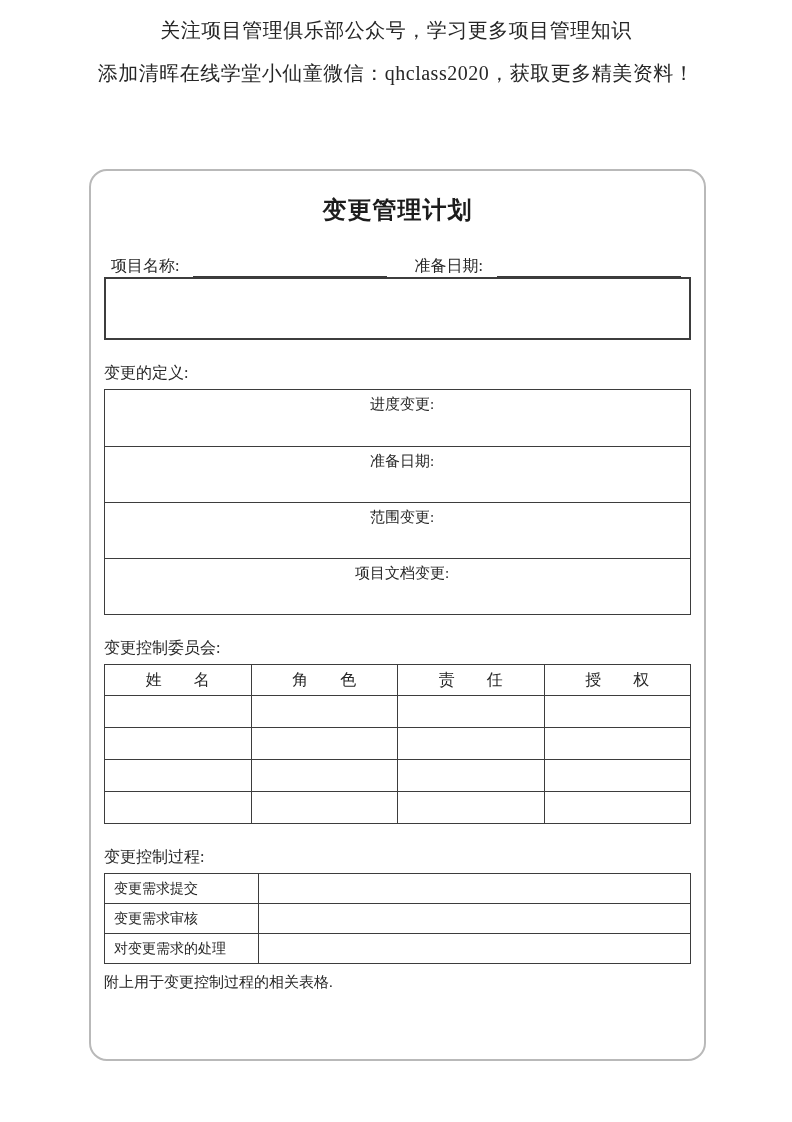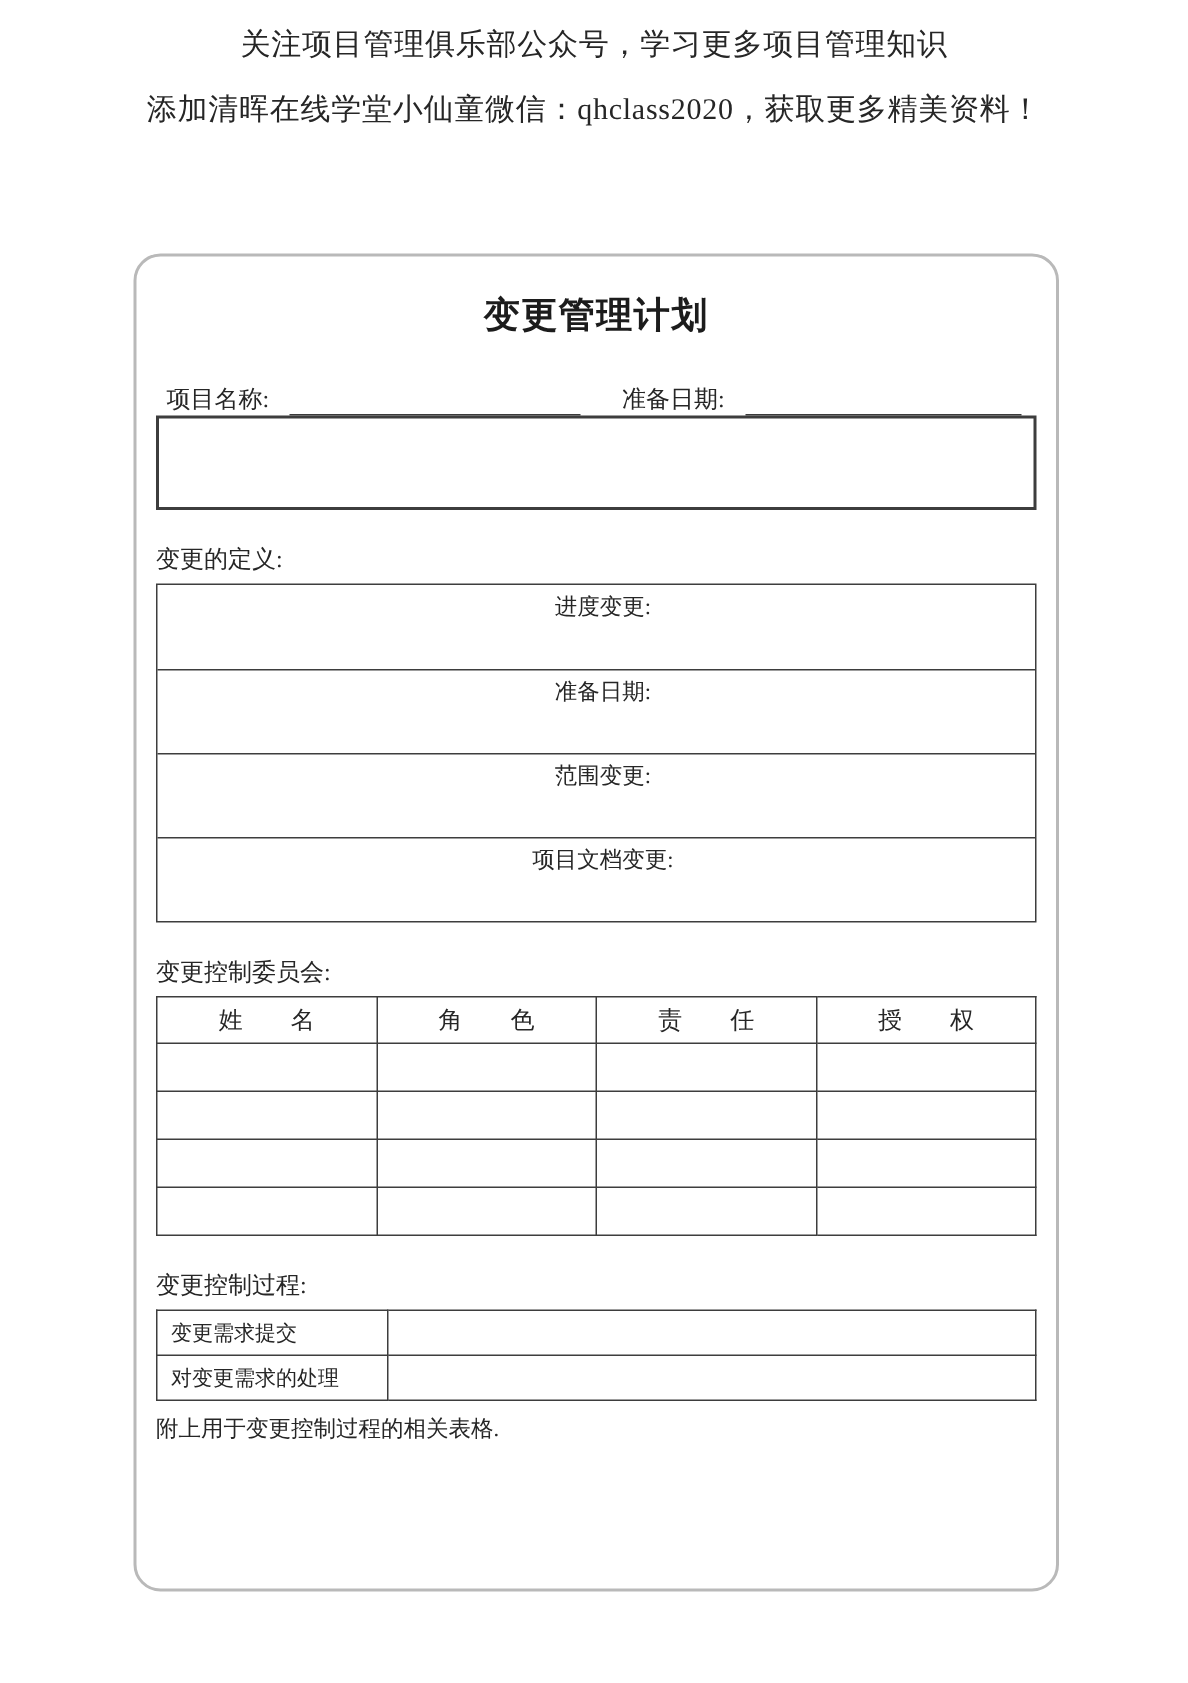--- a/index.html
+++ b/index.html
@@ -150,20 +150,24 @@
       </table>
 
     <div class="section-label">变更控制过程:</div>
     <table class="process-table">
       <tbody>
           <tr>
         <td class="proc-label">变更需求提交</td>
         <td></td>
       </tr>
       <tr>
+        <td class="proc-label">变更需求审核</td>
+        <td></td>
+      </tr>
+      <tr>
         <td class="proc-label">对变更需求的处理</td>
         <td></td>
       </tr>
     </tbody>
       </table>
 
     <div class="footnote">附上用于变更控制过程的相关表格.</div>
 
   </div>
 </div>

